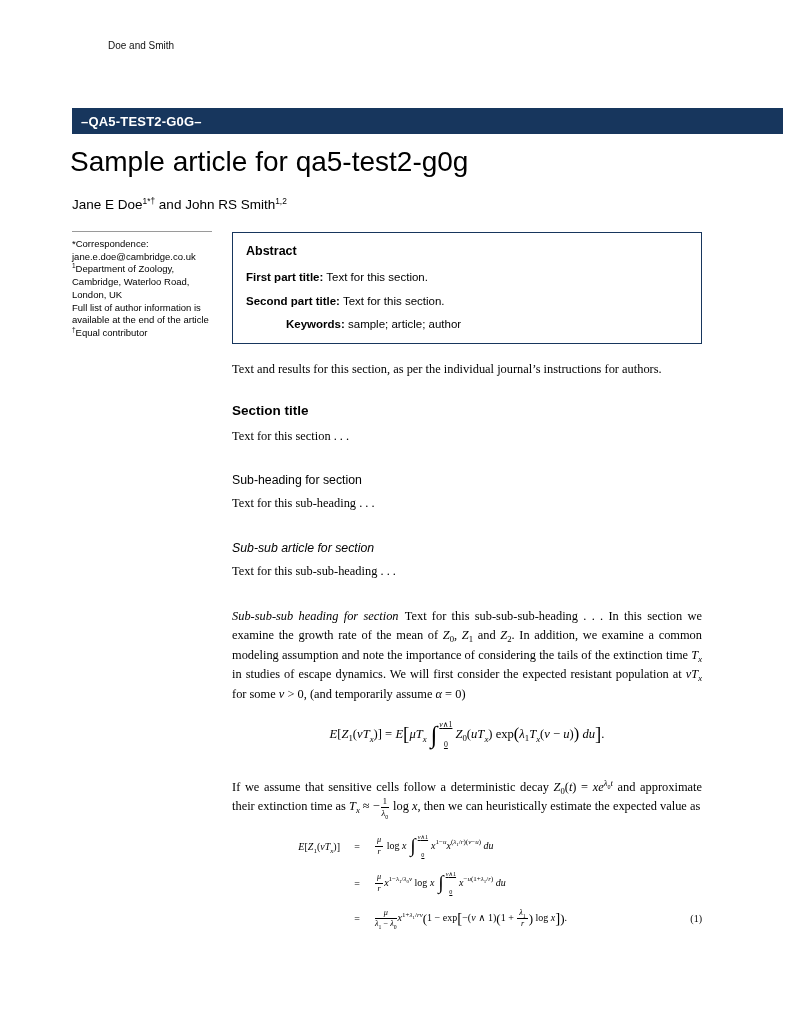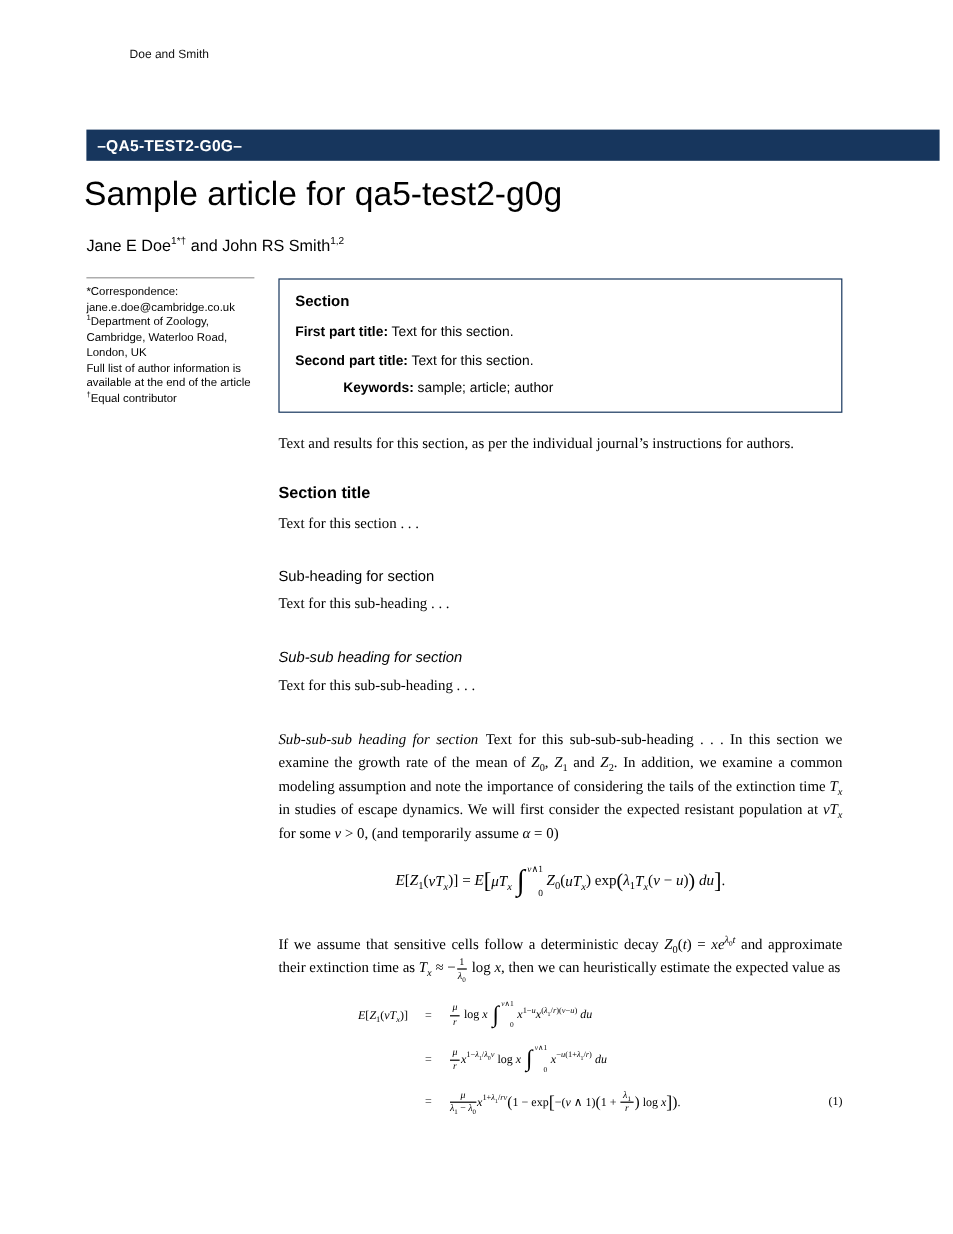--- a/index.html
+++ b/index.html
@@ -71,21 +71,21 @@
   .eq-lhs { width:108px; text-align:right; }
   .eq-rel { width:34px; text-align:center; }
   .eq-rhs { flex:1; text-align:left; }
   .eq-num { width:42px; text-align:right; }
   .frac { display:inline-block; vertical-align:middle; text-align:center; line-height:1.05; font-size:.82em; padding:0 1px; }
   .frac .fn { display:block; border-bottom:1px solid #000; padding:0 2px 1px; }
   .frac .fd { display:block; padding-top:1px; }
   .frac.sm { font-size:.68em; }
   .igrp { display:inline-block; white-space:nowrap; margin:0 3px 0 4px; vertical-align:middle; }
   .isym { font-size:1.95em; font-style:normal; line-height:1; vertical-align:middle; }
-  .ilim { display:inline-block; vertical-align:middle; margin-left:2px; font-size:.62em; line-height:1; text-align:right; }
+  .ilim { display:inline-block; vertical-align:middle; margin-left:2px; font-size:.62em; line-height:1; text-align:center;text-decoration:underline; }
   .iup, .ilo { display:block; }
   .iup { margin-bottom:12px; }
   .bk { font-size:1.5em; line-height:1; vertical-align:-.12em; }
   .bp { font-size:1.3em; line-height:1; vertical-align:-.1em; }
 </style>
 </head>
 <body>
 
 <div class="page">
 
@@ -103,21 +103,21 @@
 
   <aside class="sidebar">
     <div>*Correspondence:</div>
     <a>jane.e.doe@cambridge.co.uk</a>
     <div><sup>1</sup>Department of Zoology, Cambridge, Waterloo Road, London, UK</div>
     <div>Full list of author information is available at the end of the article</div>
     <div><sup>†</sup>Equal contributor</div>
   </aside>
 
   <section class="abstract-box">
-    <div class="abstract-heading">Section</div>
+    <div class="abstract-heading">Abstract</div>
     <p class="abstract-item">
       <span class="ab-label">First part title:</span>
       <span>Text for this section.</span>
     </p>
     <p class="abstract-item">
       <span class="ab-label">Second part title:</span>
       <span>Text for this section.</span>
     </p>
     <p class="abstract-item">
       <span class="ab-label">Keywords:</span>
@@ -128,21 +128,21 @@
   <main class="main">
 
     <p class="para just">Text and results for this section, as per the individual journal’s instructions for authors.</p>
 
     <h2 class="spaced">Section title</h2>
     <p class="para">Text for this section . . .</p>
 
     <h3>Sub-heading for section</h3>
     <p class="para">Text for this sub-heading . . .</p>
 
-    <h4>Sub-sub heading for section</h4>
+    <h4>Sub-sub article for section</h4>
     <p class="para">Text for this sub-sub-heading . . .</p>
 
     <p class="para just gap"><span class="runin">Sub-sub-sub heading for section</span> Text for this sub-sub-sub-heading . . . In this section we examine the growth rate of the mean of <i>Z</i><sub>0</sub>, <i>Z</i><sub>1</sub> and <i>Z</i><sub>2</sub>. In addition, we examine a common modeling assumption and note the importance of considering the tails of the extinction time <i>T<sub>x</sub></i> in studies of escape dynamics. We will first consider the expected resistant population at <i>vT<sub>x</sub></i> for some <i>v</i> &gt; 0, (and temporarily assume <i>α</i> = 0)</p>
 
     <div class="display-eq"><i>E</i>[<i>Z</i><sub>1</sub>(<i>vT<sub>x</sub></i>)] = <i>E</i><span class="bk">[</span><i>μT<sub>x</sub></i><span class="igrp"><span class="isym">∫</span><span class="ilim"><span class="iup"><i>v</i>∧1</span><span class="ilo">0</span></span></span><i>Z</i><sub>0</sub>(<i>uT<sub>x</sub></i>) exp<span class="bp">(</span><i>λ</i><sub>1</sub><i>T<sub>x</sub></i>(<i>v</i> − <i>u</i>)<span class="bp">)</span> <i>du</i><span class="bk">]</span>.</div>
 
     <p class="para just">If we assume that sensitive cells follow a deterministic decay <i>Z</i><sub>0</sub>(<i>t</i>) = <i>xe</i><sup><i>λ</i><sub>0</sub><i>t</i></sup> and approximate their extinction time as <i>T<sub>x</sub></i> ≈ −<span class="frac sm"><span class="fn">1</span><span class="fd"><i>λ</i><sub>0</sub></span></span> log <i>x</i>, then we can heuristically estimate the expected value as</p>
 
     <div class="aligned">
       <div class="eqrow">

